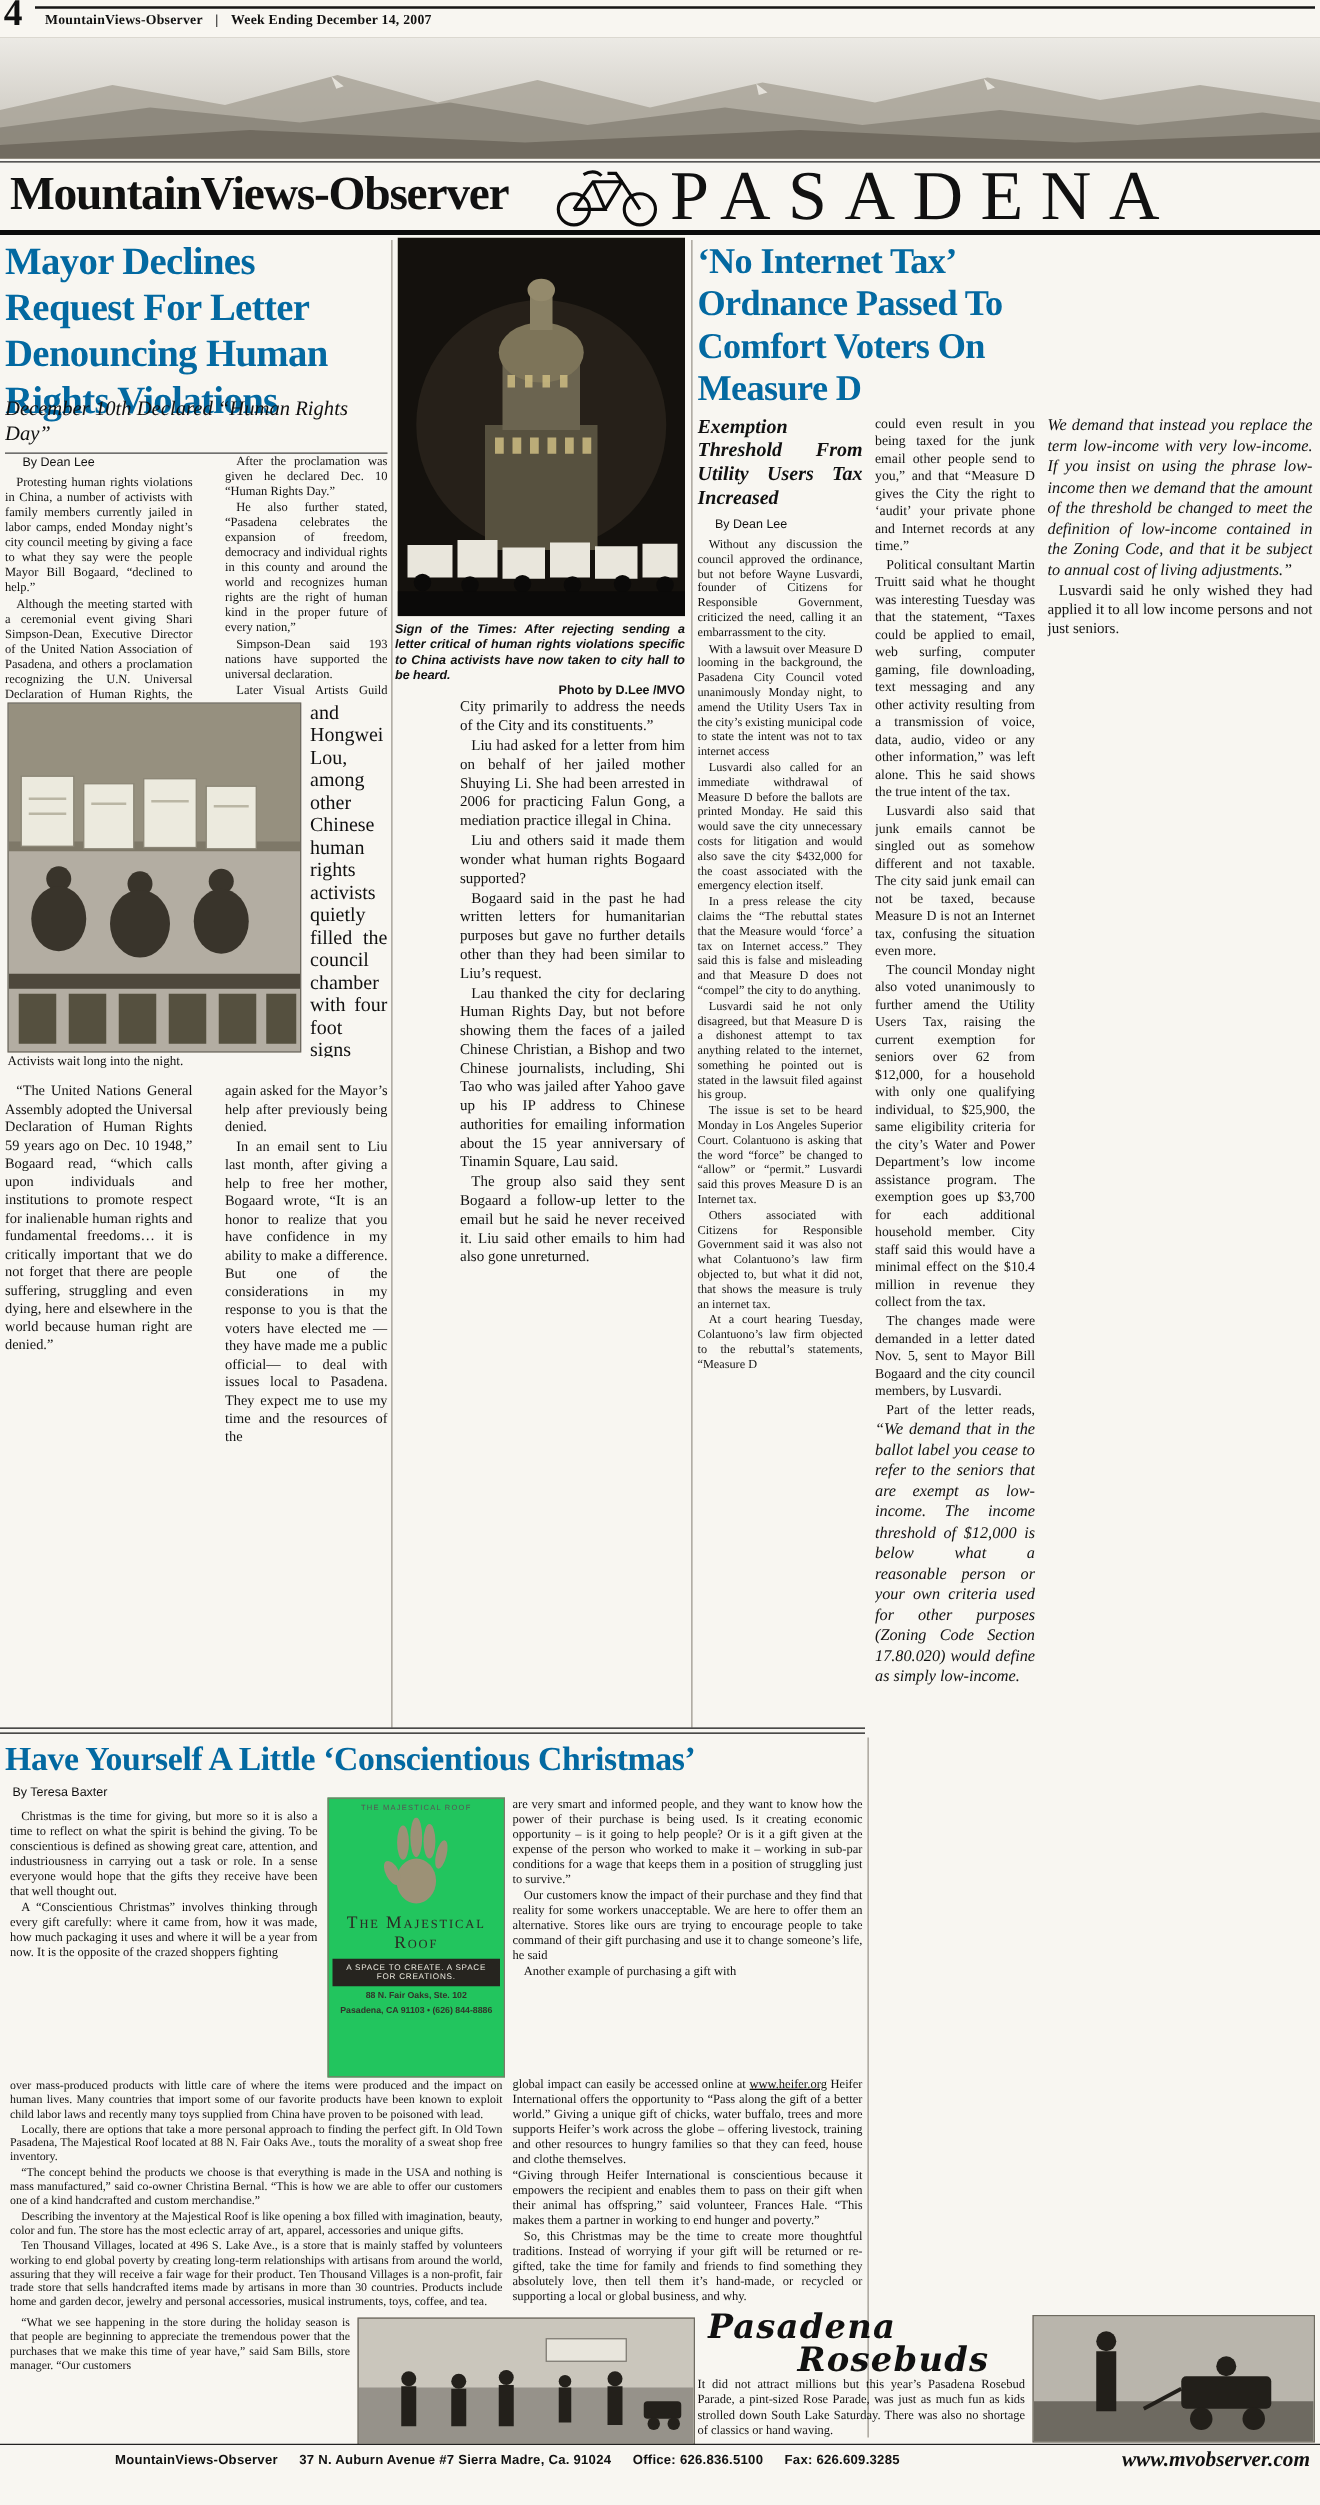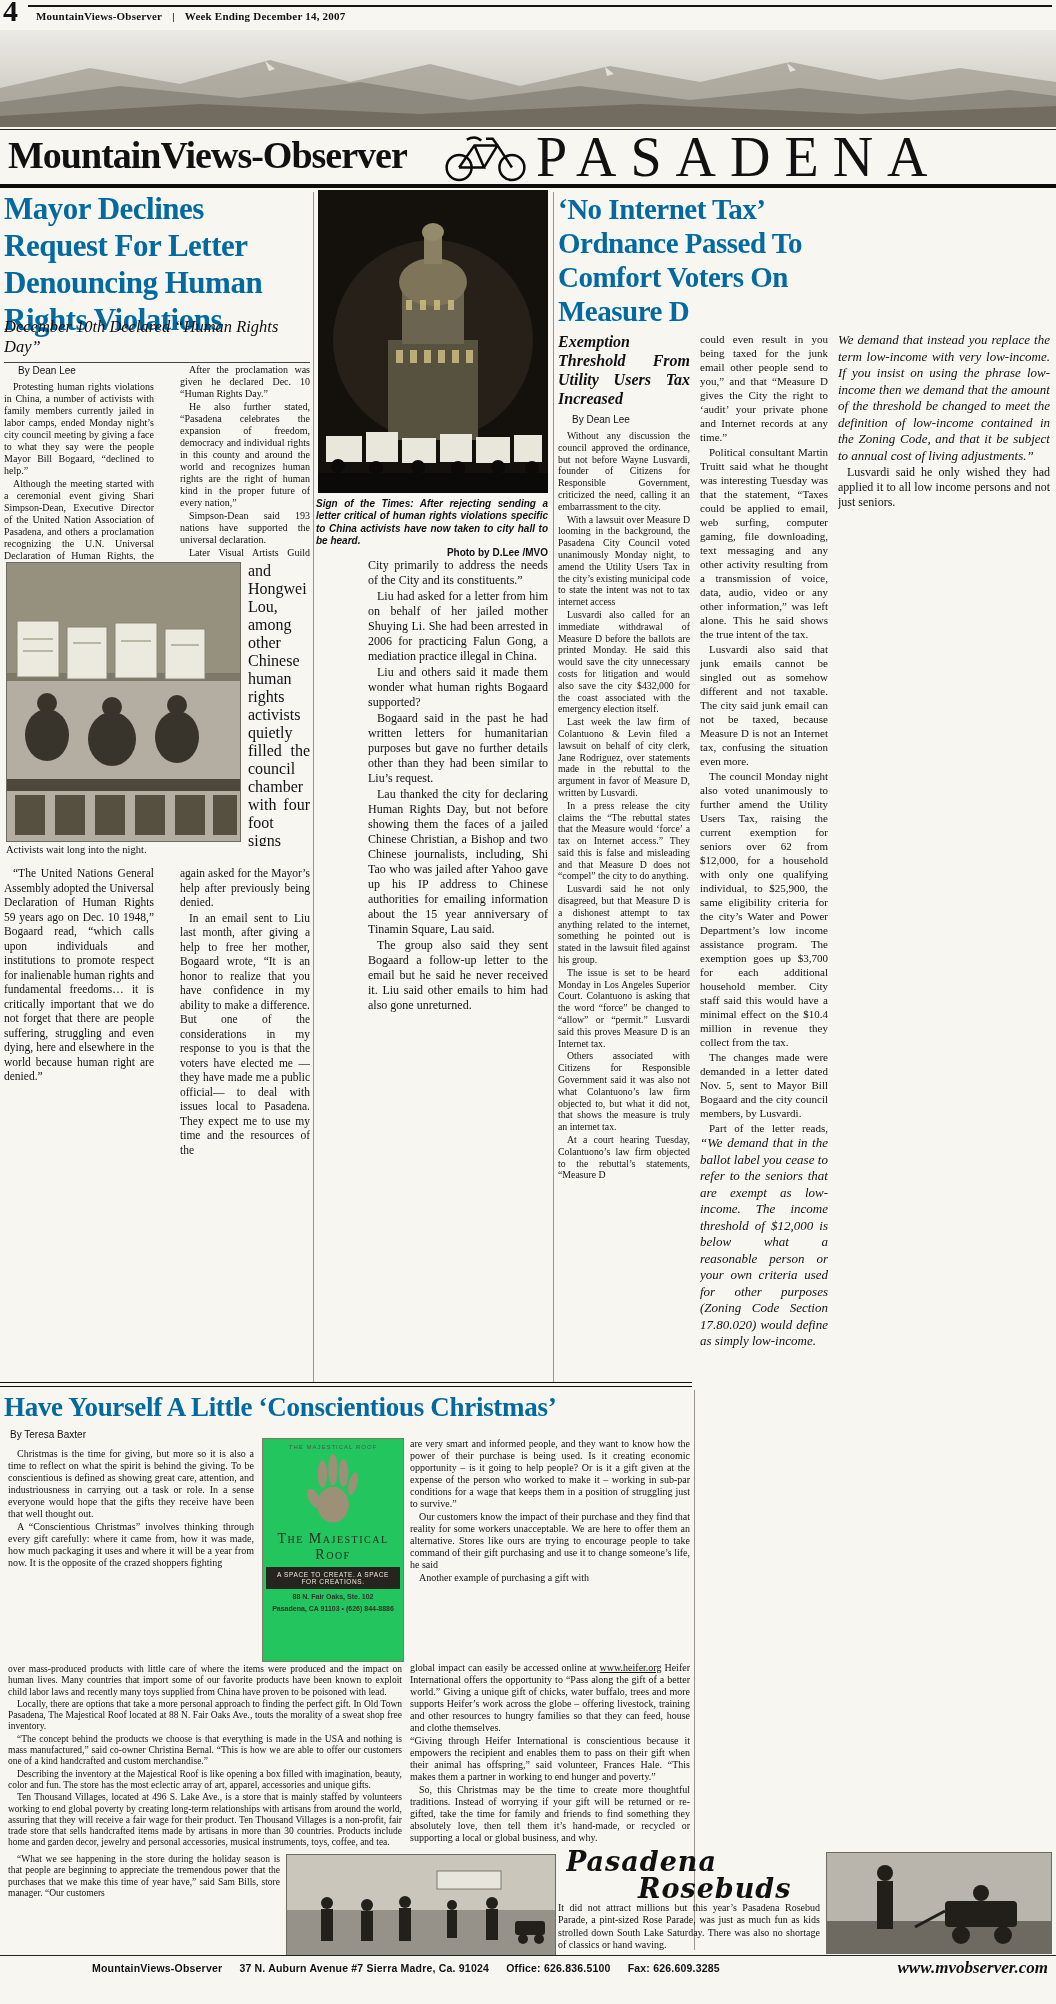--- a/index.html
+++ b/index.html
@@ -265,21 +265,20 @@
 
   <div class="abs headline" id="tax-headline" style="left:558px;top:192px;width:252px;">‘No Internet Tax’ Ordnance Passed To Comfort Voters On Measure D</div>
 
   <div class="abs bt f98" style="left:558px;top:332px;width:132px;height:1050px;">
     <div class="subhead-ital">Exemption Threshold From Utility Users Tax Increased</div>
     <div class="byline">By Dean Lee</div>
     <div>
         <p>Without any discussion the council approved the ordinance, but not before Wayne Lusvardi, founder of Citizens for Responsible Government, criticized the need, calling it an embarrassment to the city.</p>
         <p>With a lawsuit over Measure D looming in the background, the Pasadena City Council voted unanimously Monday night, to amend the Utility Users Tax in the city’s existing municipal code to state the intent was not to tax internet access</p>
         <p>Lusvardi also called for an immediate withdrawal of Measure D before the ballots are printed Monday. He said this would save the city unnecessary costs for litigation and would also save the city $432,000 for the coast associated with the emergency election itself.</p>
-        <p>Last week the law firm of Colantuono &amp; Levin filed a lawsuit on behalf of city clerk, Jane Rodriguez, over statements made in the rebuttal to the argument in favor of Measure D, written by Lusvardi.</p>
         <p>In a press release the city claims the “The rebuttal states that the Measure would ‘force’ a tax on Internet access.” They said this is false and misleading and that Measure D does not “compel” the city to do anything.</p>
         <p>Lusvardi said he not only disagreed, but that Measure D is a dishonest attempt to tax anything related to the internet, something he pointed out is stated in the lawsuit filed against his group.</p>
         <p>The issue is set to be heard Monday in Los Angeles Superior Court. Colantuono is asking that the word “force” be changed to “allow” or “permit.” Lusvardi said this proves Measure D is an Internet tax.</p>
         <p>Others associated with Citizens for Responsible Government said it was also not what Colantuono’s law firm objected to, but what it did not, that shows the measure is truly an internet tax.</p>
         <p>At a court hearing Tuesday, Colantuono’s law firm objected to the rebuttal’s statements, “Measure D</p>
       </div>
   </div>
 
   <div class="abs bt f11 cont" style="left:700px;top:332px;width:128px;height:1510px;">
     <div class="cont">

